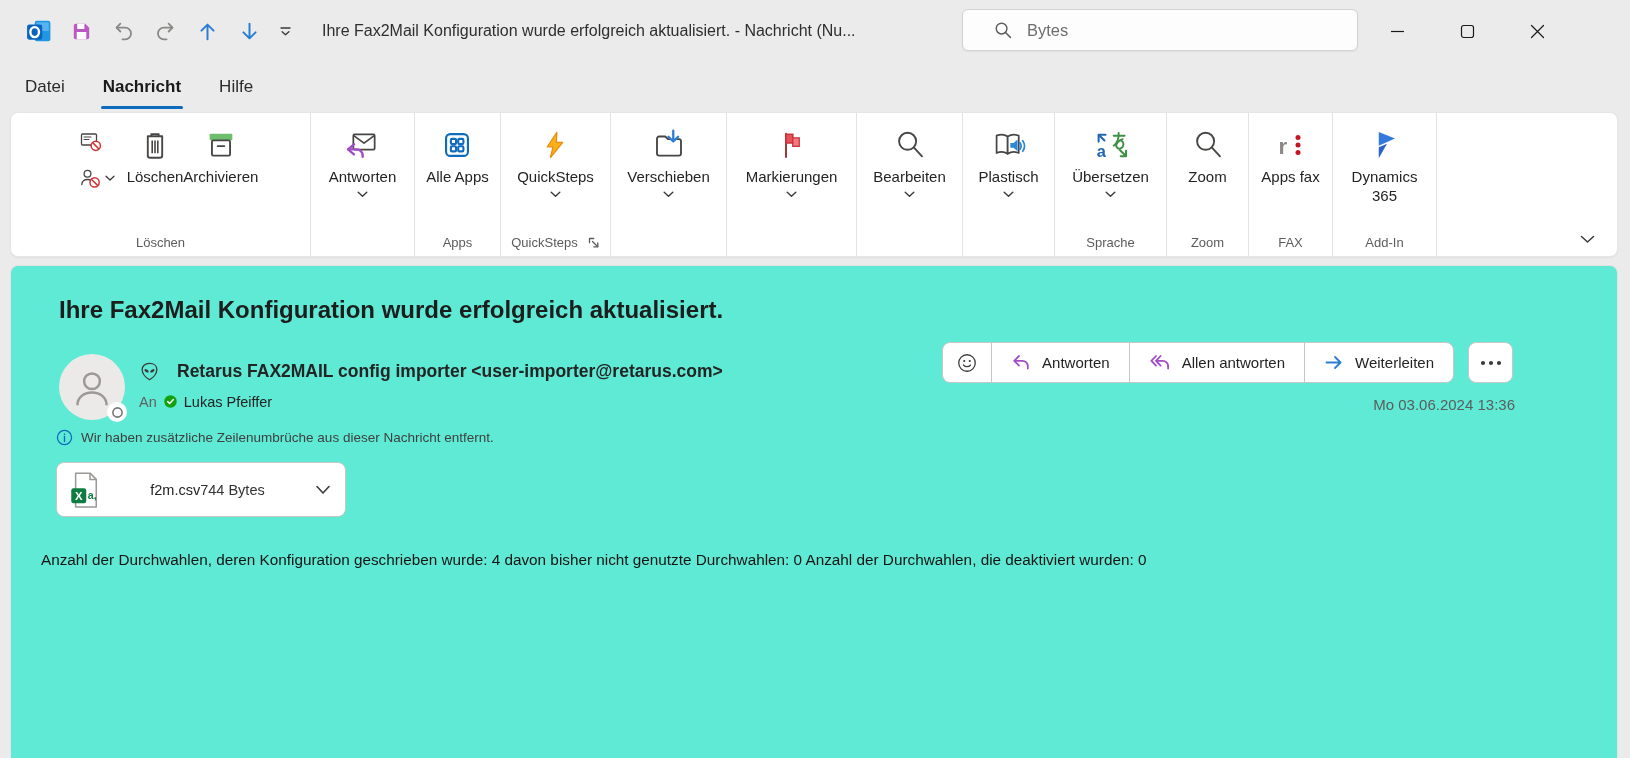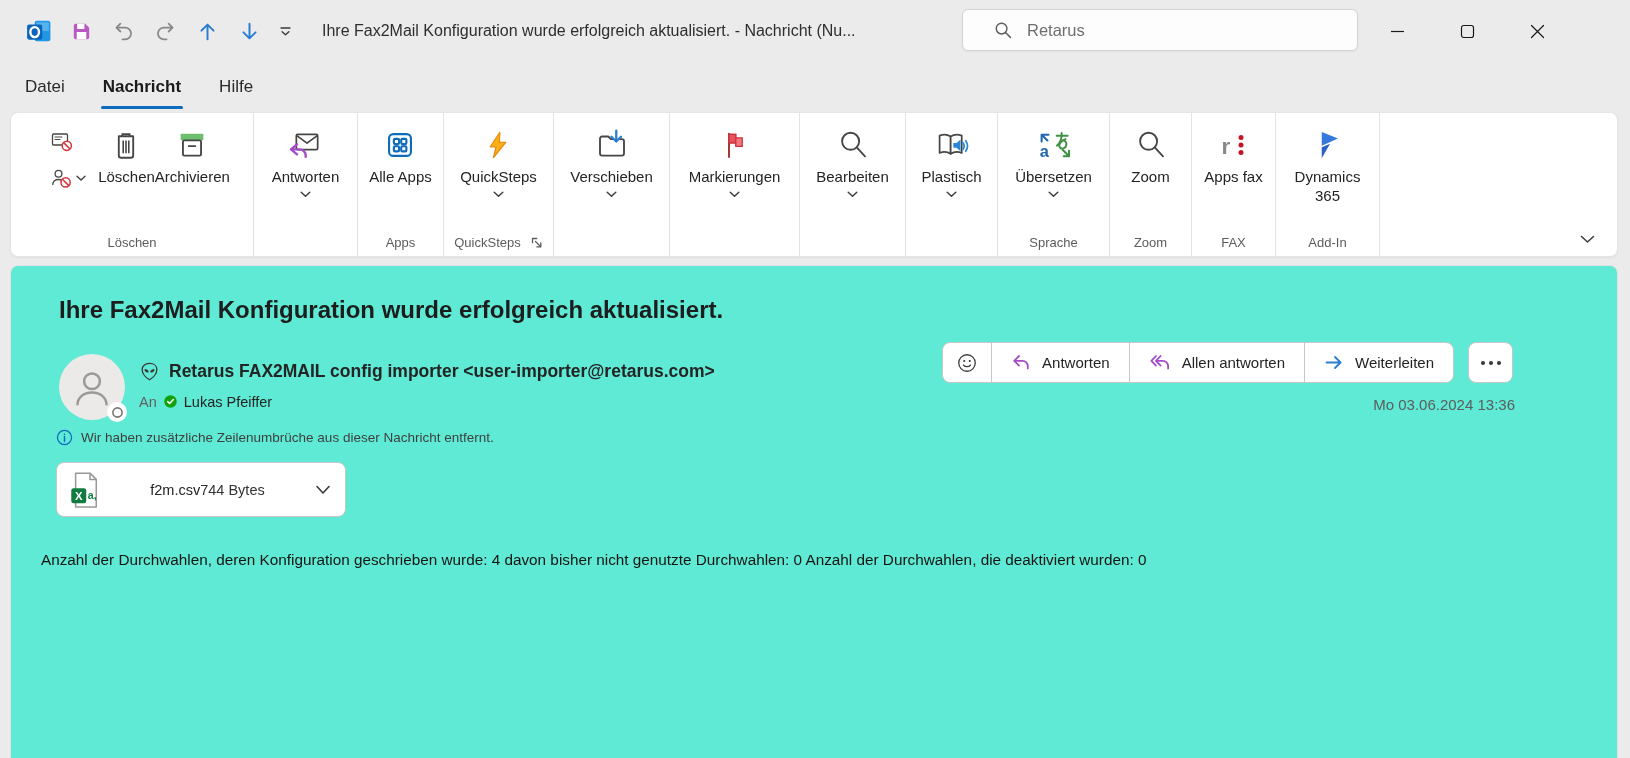--- a/index.html
+++ b/index.html
@@ -47,21 +47,21 @@
   .ribbon-collapse { position:absolute; right:22px; bottom:12px; }
 
   
   .msg { position:absolute; top:265px; left:10px; width:1608px; height:493px; background:#5eead4;
     border:1px solid #e2e2e2; border-bottom:none; border-radius:8px 8px 0 0; }
   .subject { position:absolute; left:48px; top:30px; font-size:24px; font-weight:600; color:#1d1d1d; }
   .avatar { position:absolute; left:48px; top:88px; width:66px; height:66px; border-radius:50%; background:#eceae8;
     display:flex; align-items:center; justify-content:center; }
   .presence-badge { position:absolute; right:-2px; bottom:-2px; width:20px; height:20px; background:#fff; border-radius:50%;
     display:flex; align-items:center; justify-content:center; }
-  .sender-line { position:absolute; left:128px; top:95px; display:flex; align-items:center; gap:9px;
+  .sender-line { position:absolute; left:128px; top:95px; display:flex; align-items:center; gap:17px;
     font-size:17.5px; font-weight:600; color:#242424; }
   .to-line { position:absolute; left:128px; top:128px; display:flex; align-items:flex-start; gap:6px; font-size:14.5px; }
   .to-label { color:#616161; }
   .recipient { color:#242424; }
   .actions { position:absolute; top:76px; right:104px; display:flex; align-items:center; gap:14px; }
   .action-group { display:flex; align-items:stretch; height:41px; background:#fff; border:1px solid #c8c6c4; border-radius:8px; overflow:hidden; }
   .action-seg { display:flex; align-items:center; gap:11px; padding:0 19px; border-left:1px solid #c8c6c4; font-size:15px; color:#242424; }
   .action-seg:first-child { border-left:none; padding:0 13px; }
   .more-btn { width:45px; height:41px; background:#fff; border:1px solid #c8c6c4; border-radius:8px;
     display:flex; align-items:center; justify-content:center; }
@@ -126,21 +126,21 @@
   <div class="window-title">Ihre Fax2Mail Konfiguration wurde erfolgreich aktualisiert.  -  Nachricht (Nu...</div>
 </div>
 
 <div class="searchbox">
   <span>
     <svg width="21" height="21" viewBox="0 0 22 22">
       <circle cx="9" cy="9" r="5.6" fill="none" stroke="#5f5d5b" stroke-width="1.5"></circle>
       <path d="M13.4 13.4 L18.2 18.2" stroke="#5f5d5b" stroke-width="1.5" stroke-linecap="round"></path>
     </svg>
   </span>
-  <span class="search-ph">Retarus</span>
+  <span class="search-ph">Bytes</span>
 </div>
 
 <div class="win-btn" style="left:1372px">
   <svg width="15" height="15" viewBox="0 0 15 15">
       <path d="M1 7.5 h13" stroke="#1a1a1a" stroke-width="1.2"></path>
     </svg>
 </div>
 <div class="win-btn" style="left:1442px">
   <svg width="15" height="15" viewBox="0 0 15 15">
       <rect x="1.5" y="1.5" width="12" height="12" rx="2.2" fill="none" stroke="#1a1a1a" stroke-width="1.2"></rect>
@@ -153,21 +153,21 @@
 </div>
 
 <div class="menubar">
   <div class="menu-item">Datei</div>
   <div class="menu-item active">Nachricht</div>
   <div class="menu-item">Hilfe</div>
 </div>
 
 <div class="ribbon">
 
-  <div class="rgroup" style="width:243px">
+  <div class="rgroup" style="width:300px">
     <div class="rgroup-content">
       <div class="small-stack">
         <div class="small-btn">
           <span>
             <svg width="24" height="22" viewBox="0 0 24 22">
               <rect x="2.5" y="3" width="15" height="11" rx="1" fill="#fff" stroke="#484644" stroke-width="1.3"></rect>
               <path d="M5 6 h7 M5 8.5 h5" stroke="#484644" stroke-width="1.1" stroke-linecap="round"></path>
               <circle cx="16.8" cy="14.8" r="4.6" fill="#fff" stroke="#d13438" stroke-width="1.5"></circle>
               <path d="M13.6 11.6 L20 18" stroke="#d13438" stroke-width="1.5"></path>
             </svg>

